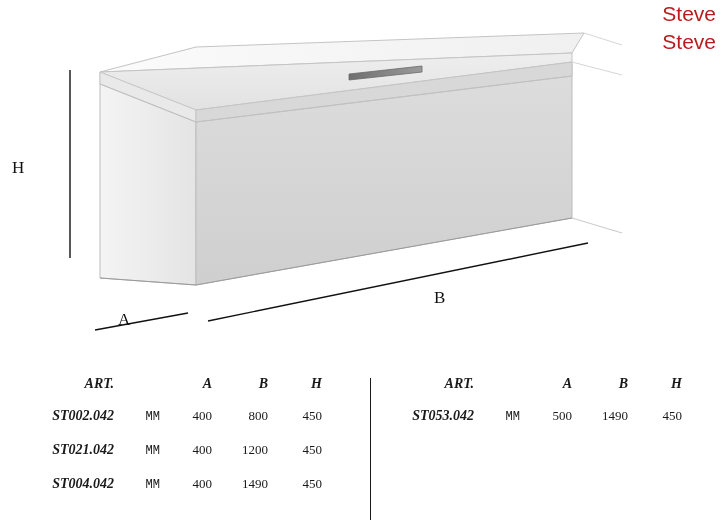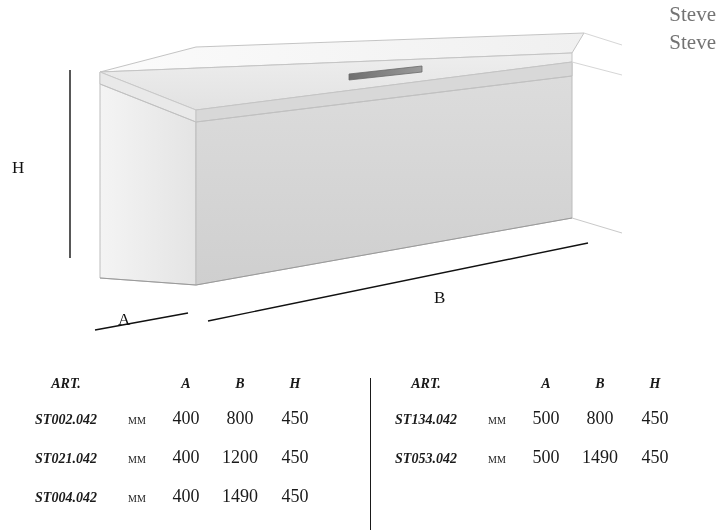--- a/index.html
+++ b/index.html
@@ -13,24 +13,24 @@
     position: relative;
     overflow: hidden;
   }
 
   
   .title-block {
     position: absolute;
     top: 0px;
     right: 6px;
     text-align: left;
-    font-family: Liberation Serif, serif;
+    font-family: Liberation Sans, sans-serif;
     font-size: 21px;
     line-height: 28px;
-    color: #737373;
+    color: #b91c1c;
   }
   .title-block div { white-space: nowrap; }
 
   
   .drawing {
     position: absolute;
     left: 0;
     top: 0;
     width: 722px;
     height: 360px;
@@ -73,40 +73,40 @@
     background: #1a1a1a;
   }
 
   table.spec {
     border-collapse: collapse;
     font-family: "Liberation Serif", serif;
     font-size: 14px;
   }
   table.spec th, table.spec td {
     padding: 0;
-    text-align: center;
+    text-align: right;
     vertical-align: baseline;
     white-space: nowrap;
   }
   table.spec thead th {
     font-weight: bold;
     font-style: italic;
     font-size: 14px;
     padding-bottom: 16px;
   }
   table.spec thead th.art-h { font-style: italic; }
   table.spec tbody td { padding-bottom: 18px; }
   td.art {
     font-weight: bold;
     font-style: italic;
     text-align: left;
     padding-right: 10px;
   }
-  td.unit { font-style: normal; font-size: 10px; padding-right: 12px; }
-  td.num { font-size: 18px; }
+  td.unit { font-style: normal; font-size: 12px; padding-right: 12px; font-family: Liberation Mono, monospace; }
+  td.num { font-size: 13px; }
 
   .col-art  { width: 96px; }
   .col-unit { width: 46px; }
   .col-a    { width: 52px; }
   .col-b    { width: 56px; }
   .col-h    { width: 54px; }
 </style>
 </head>
 <body>
 
@@ -233,27 +233,20 @@
         <tr>
           <th class="art-h">ART.</th>
           <th></th>
           <th>A</th>
           <th>B</th>
           <th>H</th>
         </tr>
       </thead>
       <tbody>
         <tr>
-          <td class="art">ST134.042</td>
-          <td class="unit">MM</td>
-          <td class="num">500</td>
-          <td class="num">800</td>
-          <td class="num">450</td>
-        </tr>
-        <tr>
           <td class="art">ST053.042</td>
           <td class="unit">MM</td>
           <td class="num">500</td>
           <td class="num">1490</td>
           <td class="num">450</td>
         </tr>
       </tbody>
     </table>
   </div>
 

